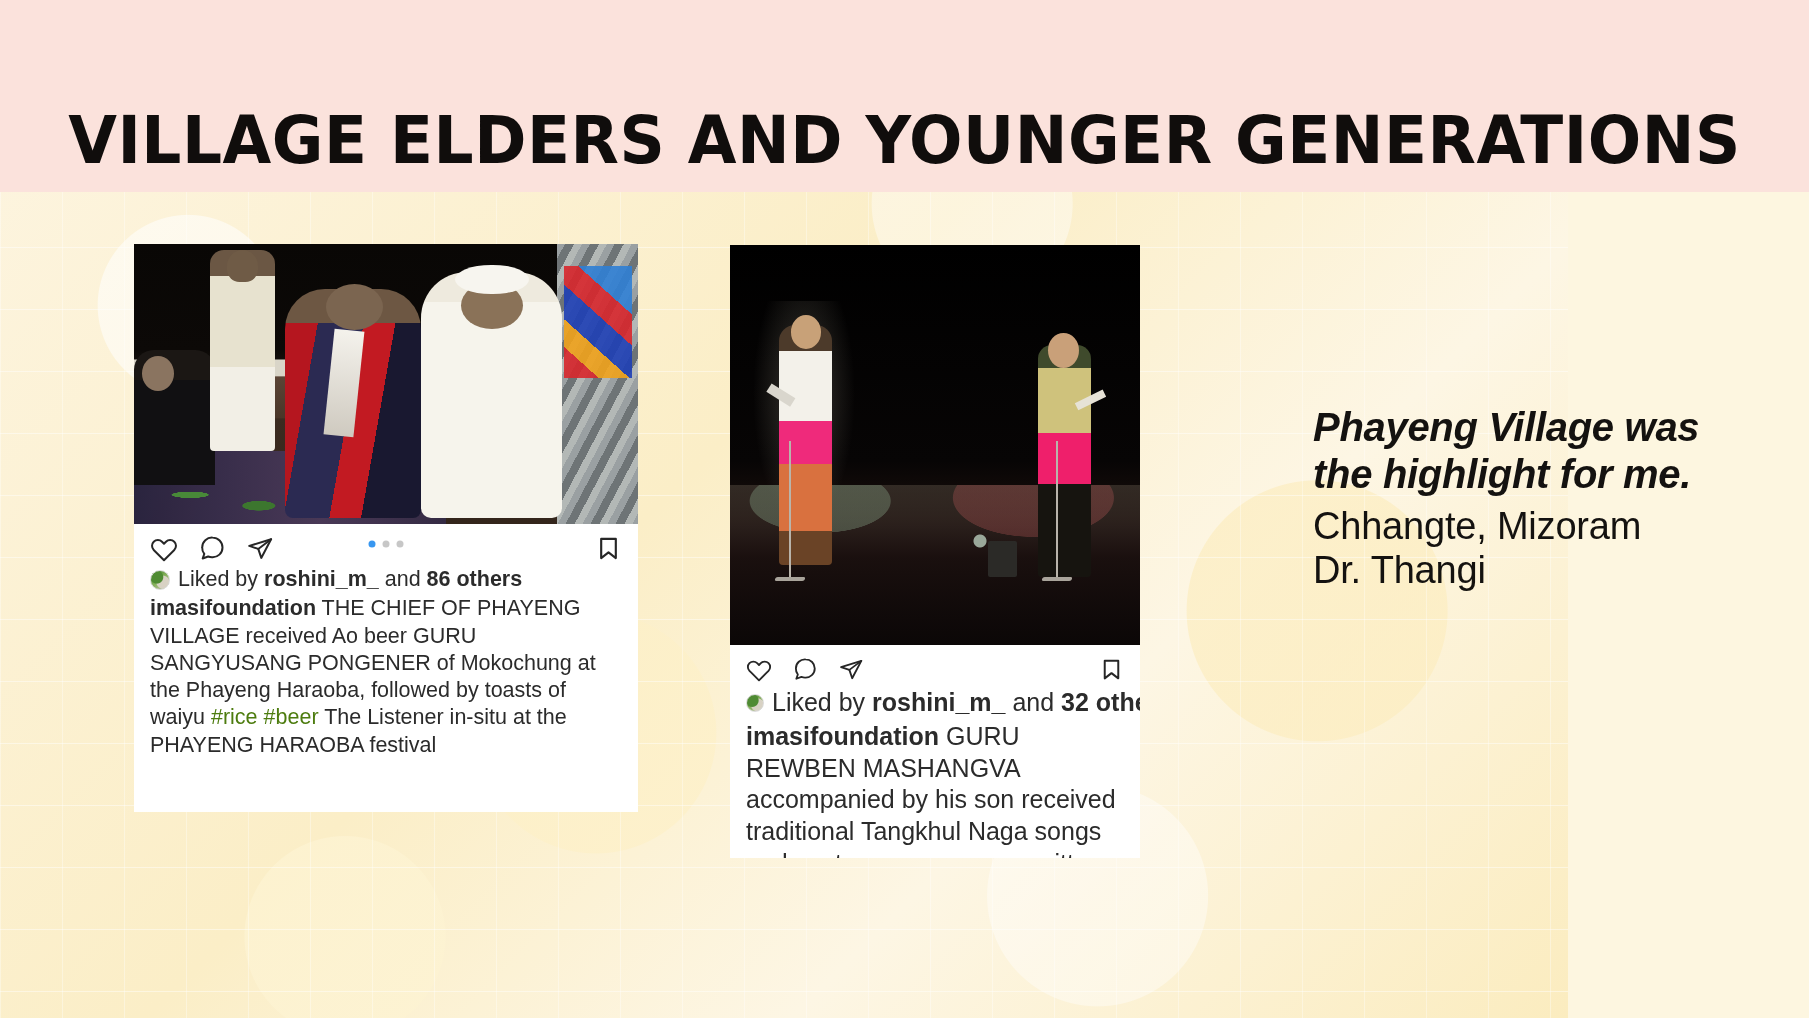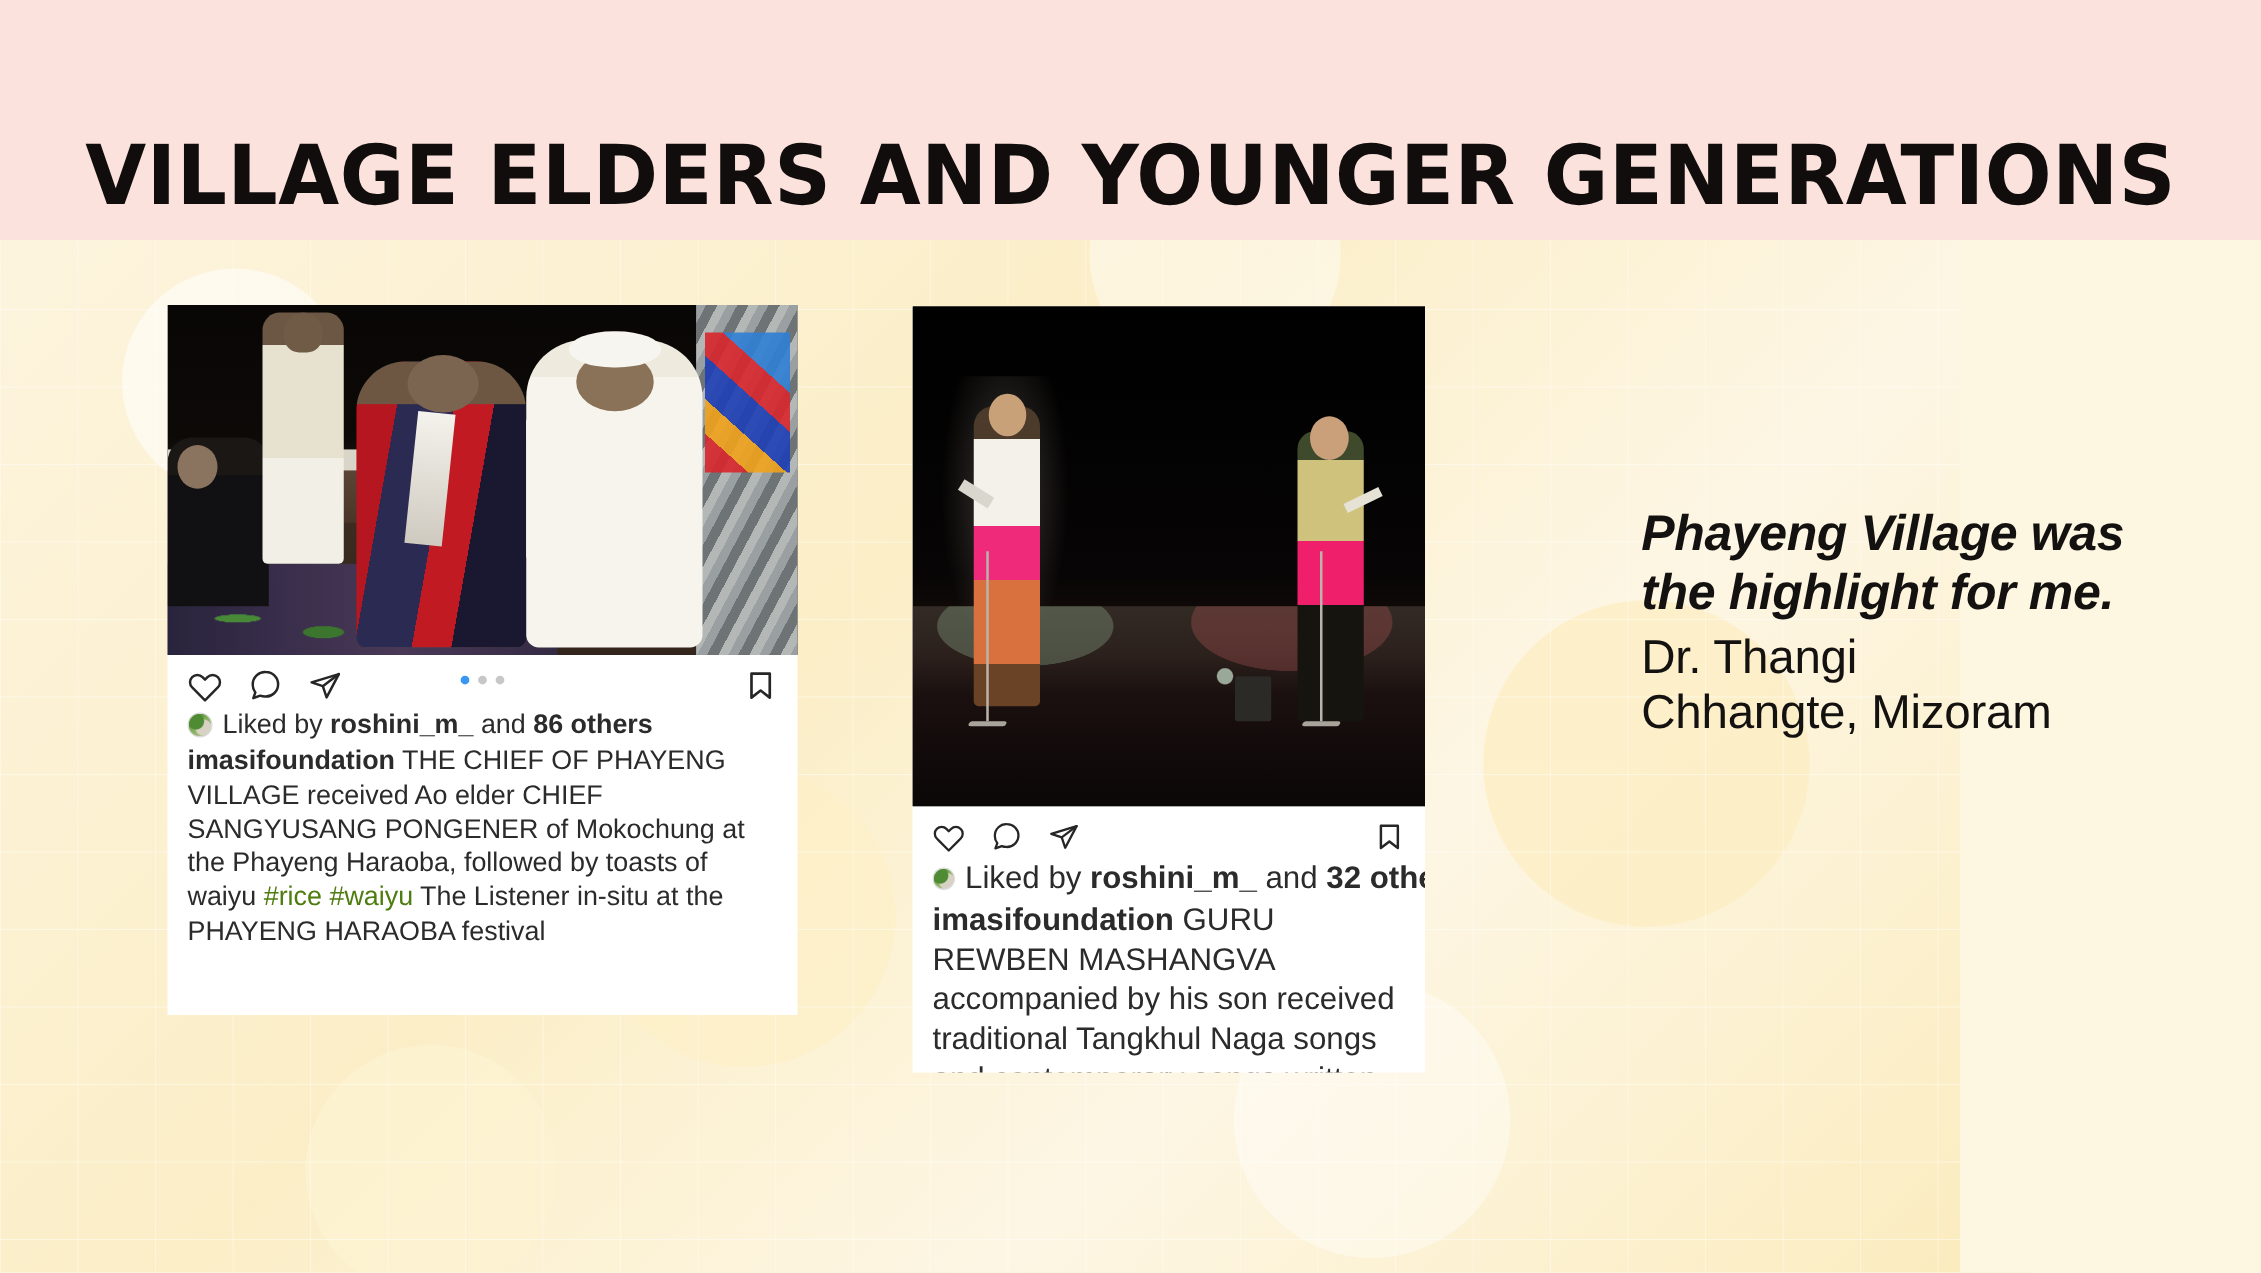--- a/index.html
+++ b/index.html
@@ -382,21 +382,21 @@
           <path d="M5.5 3.5h13v17l-6.5-5-6.5 5z"></path>
         </svg>
       </span>
     </div>
 
     <div class="ig-caption">
       <div class="liked-row">
         <span class="liker-avatar"></span>
         <span class="liked-text"><span>Liked by </span><span class="bold">roshini_m_</span><span> and </span><span class="bold">86 others</span></span>
       </div>
-      <div class="caption-body"><span class="bold">imasifoundation</span><span> THE CHIEF OF PHAYENG VILLAGE received Ao elder CHIEF SANGYUSANG PONGENER of Mokochung at the Phayeng Haraoba, followed by toasts of waiyu </span><span class="hashtag">#rice</span> <span class="hashtag">#waiyu</span><span> The Listener in-situ at the PHAYENG HARAOBA festival</span></div>
+      <div class="caption-body"><span class="bold">imasifoundation</span><span> THE CHIEF OF PHAYENG VILLAGE received Ao beer GURU SANGYUSANG PONGENER of Mokochung at the Phayeng Haraoba, followed by toasts of waiyu </span><span class="hashtag">#rice</span> <span class="hashtag">#beer</span><span> The Listener in-situ at the PHAYENG HARAOBA festival</span></div>
     </div>
   </div>
 
   <div class="ig-card" id="card-2">
 
     <div class="ig-photo">
       <div class="photo-stage">
         <div class="p2-glow"></div>
         <div class="p2-floor"></div>
         <div class="p2-stand-mid"></div>
@@ -437,17 +437,17 @@
       <div class="liked-row">
         <span class="liker-avatar"></span>
         <span class="liked-text"><span>Liked by </span><span class="bold">roshini_m_</span><span> and </span><span class="bold">32 others</span></span>
       </div>
       <div class="caption-body"><span class="bold">imasifoundation</span><span> GURU REWBEN MASHANGVA accompanied by his son received traditional Tangkhul Naga songs and contemporary songs written by N. Chamroy at the Listener.</span></div>
     </div>
   </div>
 
   <div class="quote-block">
     <p class="quote-text">Phayeng Village was the highlight for me.</p>
+    <p class="quote-attrib">Chhangte, Mizoram</p>
     <p class="quote-attrib">Dr. Thangi</p>
-    <p class="quote-attrib">Chhangte, Mizoram</p>
   </div>
 
 </div>
 
 </body></html>

